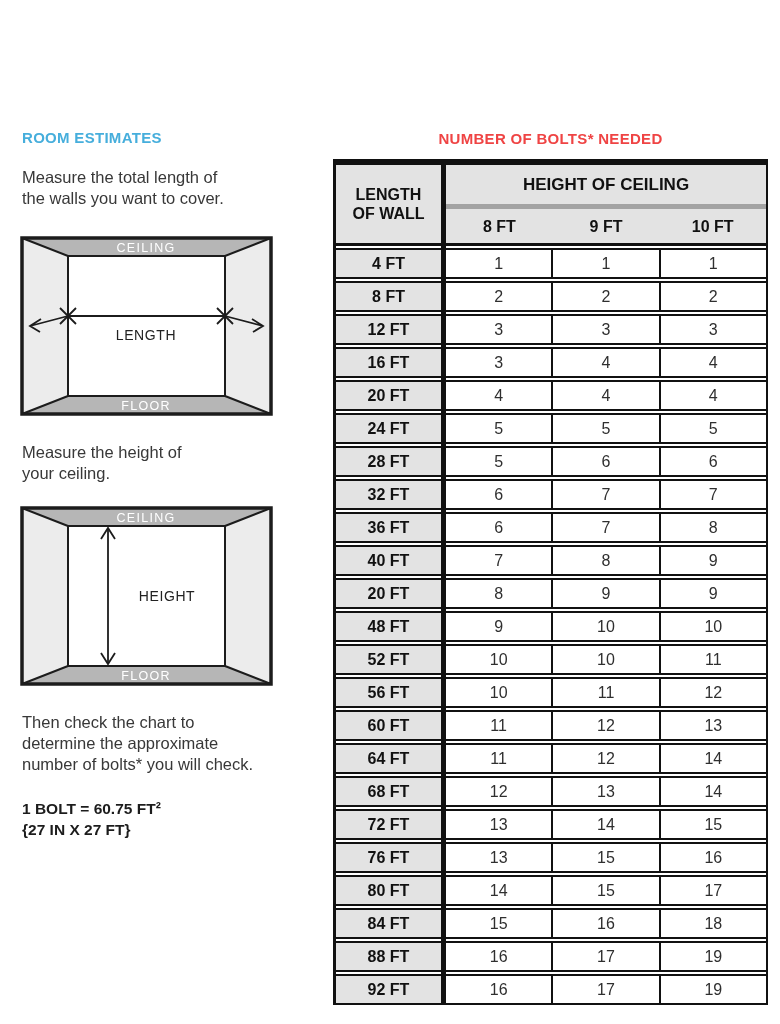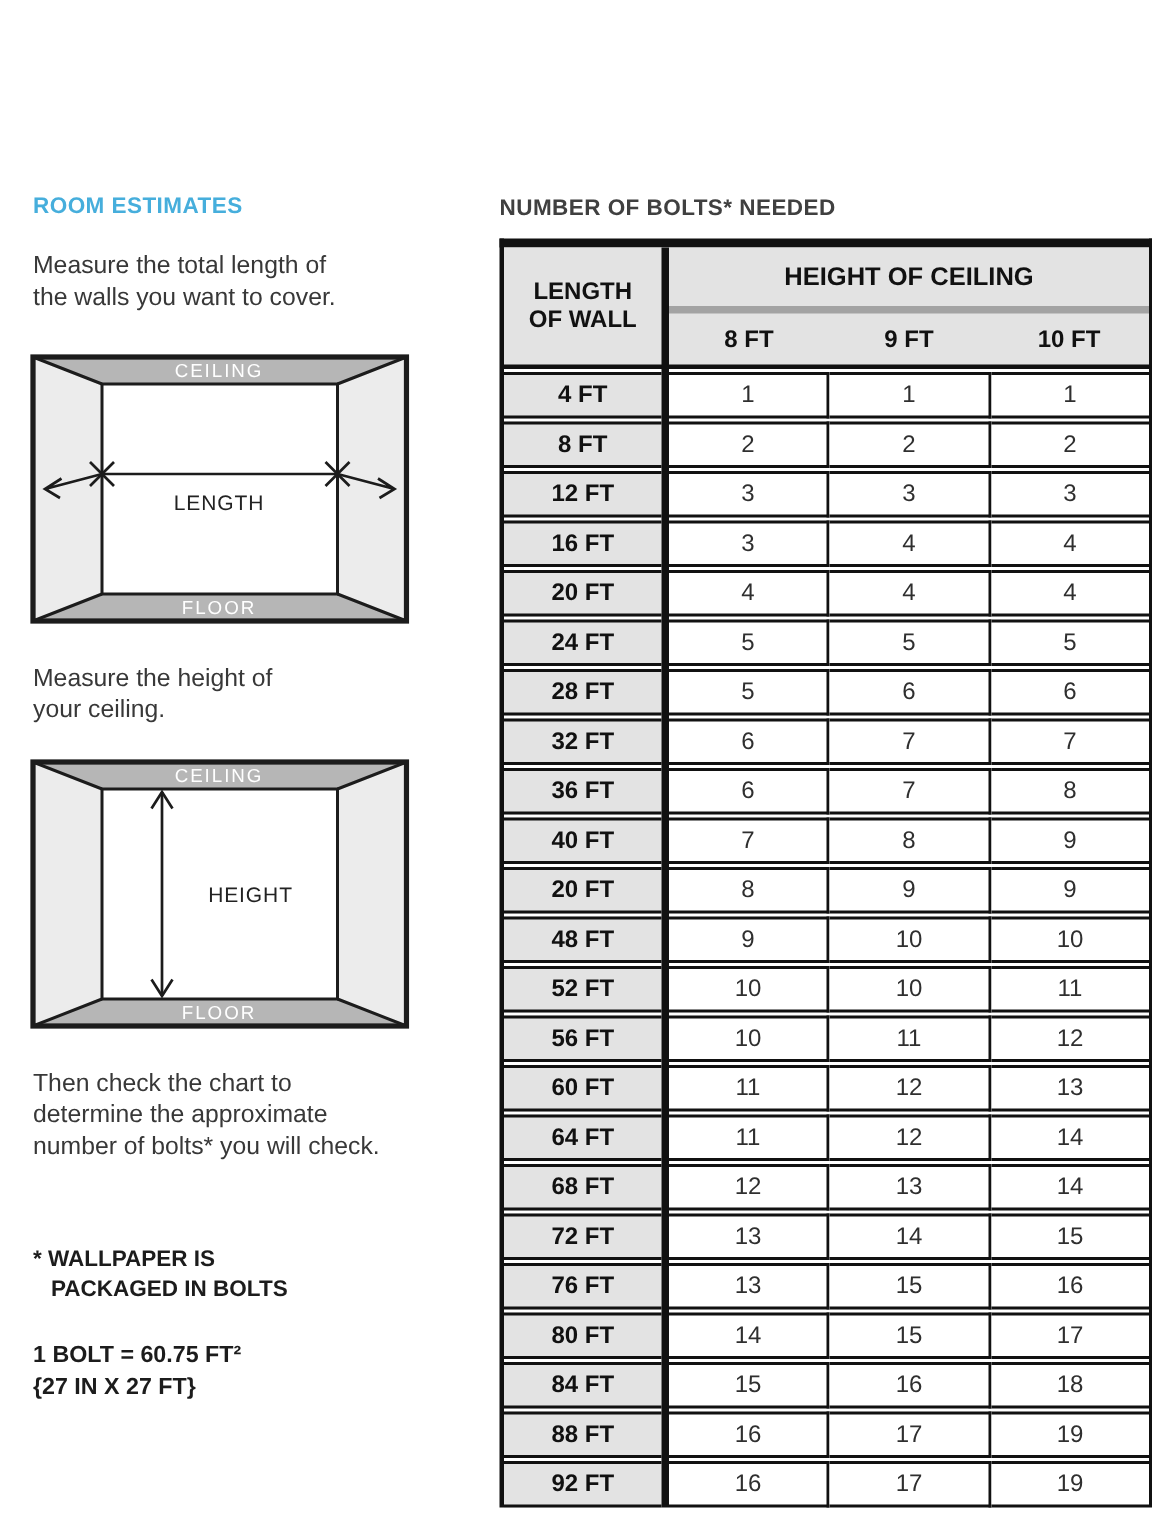--- a/index.html
+++ b/index.html
@@ -21,22 +21,22 @@
   .step-3 { margin-top:26px; }
   .footnote { margin:55px 0 0 0; white-space:pre-line; font-size:15px; line-height:20px; font-weight:bold;
               color:#1c1c1c; padding-left:12px; text-indent:-12px; }
   .bolt-equiv { margin:23px 0 0 0; font-size:15.5px; line-height:21px; font-weight:bold; color:#1c1c1c; }
 
   .band-txt { font-size:12.5px; letter-spacing:1.3px; fill:#ffffff; }
   .dim-txt  { font-size:14px; letter-spacing:0.6px; fill:#222222; }
 
   
   .right-col { position:absolute; left:333px; top:124px; width:435px; }
-  .table-heading { margin:0; padding-top:6px; text-align:left; font-size:15px; font-weight:bold;
-                   color:#404040; letter-spacing:0.3px; }
+  .table-heading { margin:0; padding-top:6px; text-align:center; font-size:15px; font-weight:bold;
+                   color:#ef4444; letter-spacing:0.3px; }
   .tbl { position:relative; width:435px; margin-top:12px;
          border-left:3px solid #111; border-right:2px solid #111; border-top:6px solid #111; }
   .vbar { position:absolute; top:0; bottom:0; left:105px; width:5px; background:#111; z-index:5; }
 
   .thead { display:flex; background:#e3e3e3; border-bottom:3px solid #111; }
   .lw-cell { width:105px; display:flex; align-items:center; justify-content:center; text-align:center;
              white-space:pre-line; font-weight:bold; font-size:16px; line-height:19px; color:#111; }
   .head-right { flex:1; margin-left:5px; }
   .hoc { height:44px; border-bottom:5px solid #a3a3a3; display:flex; align-items:center; justify-content:center;
          font-weight:bold; font-size:17px; color:#111; }
@@ -101,22 +101,20 @@
       </g>
       <text class="band-txt" x="126" y="15.5" text-anchor="middle">CEILING</text>
       <text class="band-txt" x="126" y="173.5" text-anchor="middle">FLOOR</text>
       <text class="dim-txt" x="147" y="95" text-anchor="middle">HEIGHT</text>
     </svg>
 
     <p class="step step-3">Then check the chart to
 determine the approximate
 number of bolts* you will check.</p>
 
-    <p class="footnote">* WALLPAPER IS
-PACKAGED IN BOLTS</p>
 
     <p class="bolt-equiv"><span>1 BOLT = 60.75 FT²</span><br><span>{27 IN X 27 FT}</span></p>
   </div>
 
   <div class="right-col">
 
     <h2 class="table-heading">NUMBER OF BOLTS* NEEDED</h2>
 
     <div class="tbl">
       <div class="vbar"></div>

